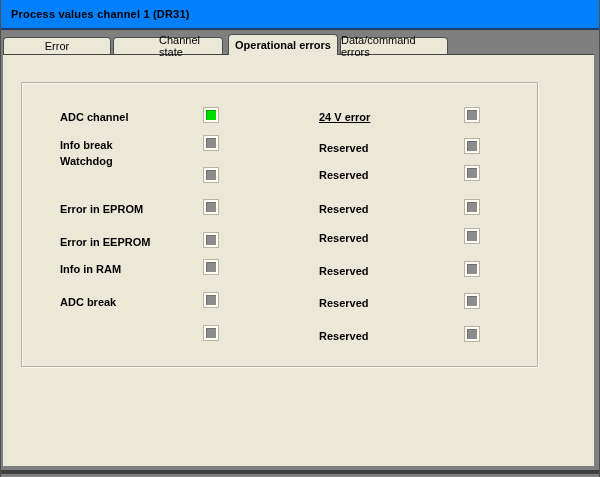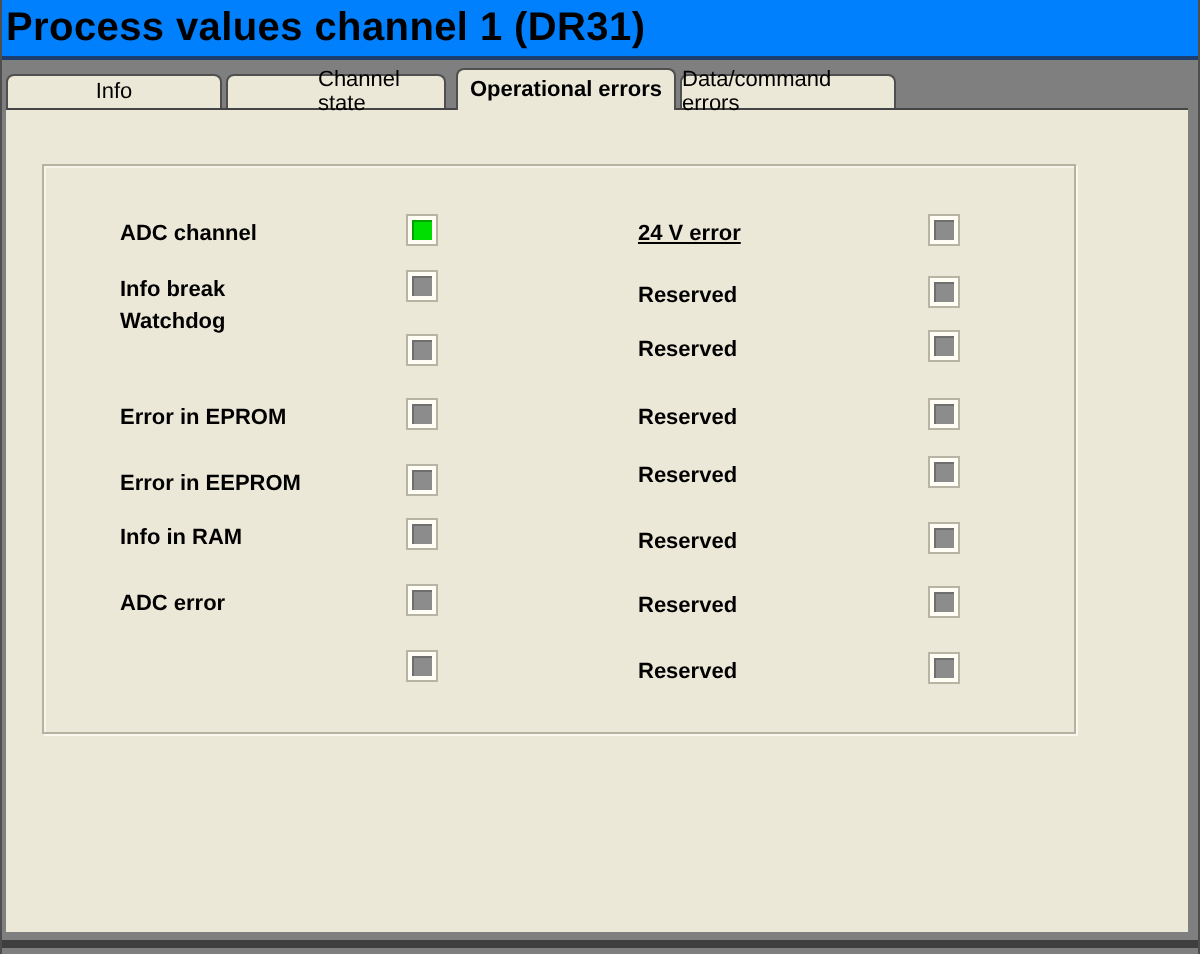--- a/index.html
+++ b/index.html
@@ -8,21 +8,21 @@
     background:#7f7f7f;box-sizing:border-box;
     border-left:1px solid #4e4e4e;border-right:1px solid #4e4e4e;
   }
   .titlebar{
     position:absolute;top:0;left:0;right:0;height:28px;
     background:var(--titlebar,#0080fc);
     border-bottom:2px solid #1d3f70;
     display:flex;align-items:center;
   }
   .titlebar .title{
-    font-size:20px;font-weight:bold;color:#000;padding-left:2px;
+    font-size:11px;font-weight:bold;color:#000;padding-left:10px;
     letter-spacing:0.2px;white-space:nowrap;
   }
   .tabstrip{position:absolute;top:0;left:0;right:0;height:54px;z-index:3;}
   .tab{
     position:absolute;box-sizing:border-box;
     background:#ece8d8;color:#000;font-size:11px;
     border:1px solid #4f4f4f;border-bottom:none;
     border-radius:4px 4px 0 0;
     display:flex;align-items:center;justify-content:center;
     top:37px;height:17px;cursor:default;
@@ -61,41 +61,41 @@
 </head>
 <body>
 
 <div class="window">
 
   <div class="titlebar">
     <div class="title">Process values channel 1 (DR31)</div>
   </div>
 
   <div class="tabstrip">
-      <div class="tab" style="left: 2px; width: 108px;">Info</div>
+      <div class="tab" style="left: 2px; width: 108px;">Error</div>
       <div class="tab" style="left: 112px; width: 110px; padding-left: 45px;">Channel state</div>
       <div class="tab active" style="left: 227px; width: 110px;">Operational errors</div>
       <div class="tab" style="left: 339px; width: 108px;">Data/command errors</div>
     </div>
 
   <div class="panel">
     <div class="groupbox">
         <div class="err-label" style="left: 38px; top: 27px;">ADC channel</div>
         <div class="led on" style="left: 182px; top: 25px;"></div>
         <div class="err-label" style="left: 38px; top: 55px;">Info break</div>
         <div class="led" style="left: 182px; top: 53px;"></div>
         <div class="err-label" style="left: 38px; top: 71px;">Watchdog</div>
         <div class="led" style="left: 182px; top: 85px;"></div>
         <div class="err-label" style="left: 38px; top: 119px;">Error in EPROM</div>
         <div class="led" style="left: 182px; top: 117px;"></div>
         <div class="err-label" style="left: 38px; top: 152px;">Error in EEPROM</div>
         <div class="led" style="left: 182px; top: 150px;"></div>
         <div class="err-label" style="left: 38px; top: 179px;">Info in RAM</div>
         <div class="led" style="left: 182px; top: 177px;"></div>
-        <div class="err-label" style="left: 38px; top: 212px;">ADC error</div>
+        <div class="err-label" style="left: 38px; top: 212px;">ADC break</div>
         <div class="led" style="left: 182px; top: 210px;"></div>
         <div class="led" style="left: 182px; top: 243px;"></div>
         <div class="err-label" style="left: 297px; top: 27px; text-decoration: underline;">24 V error</div>
         <div class="led" style="left: 443px; top: 25px;"></div>
         <div class="err-label" style="left: 297px; top: 58px;">Reserved</div>
         <div class="led" style="left: 443px; top: 56px;"></div>
         <div class="err-label" style="left: 297px; top: 85px;">Reserved</div>
         <div class="led" style="left: 443px; top: 83px;"></div>
         <div class="err-label" style="left: 297px; top: 119px;">Reserved</div>
         <div class="led" style="left: 443px; top: 117px;"></div>

